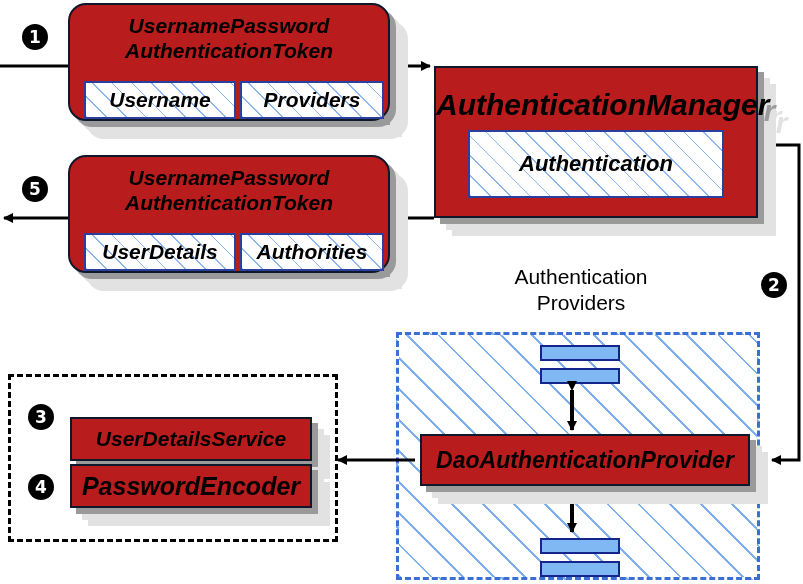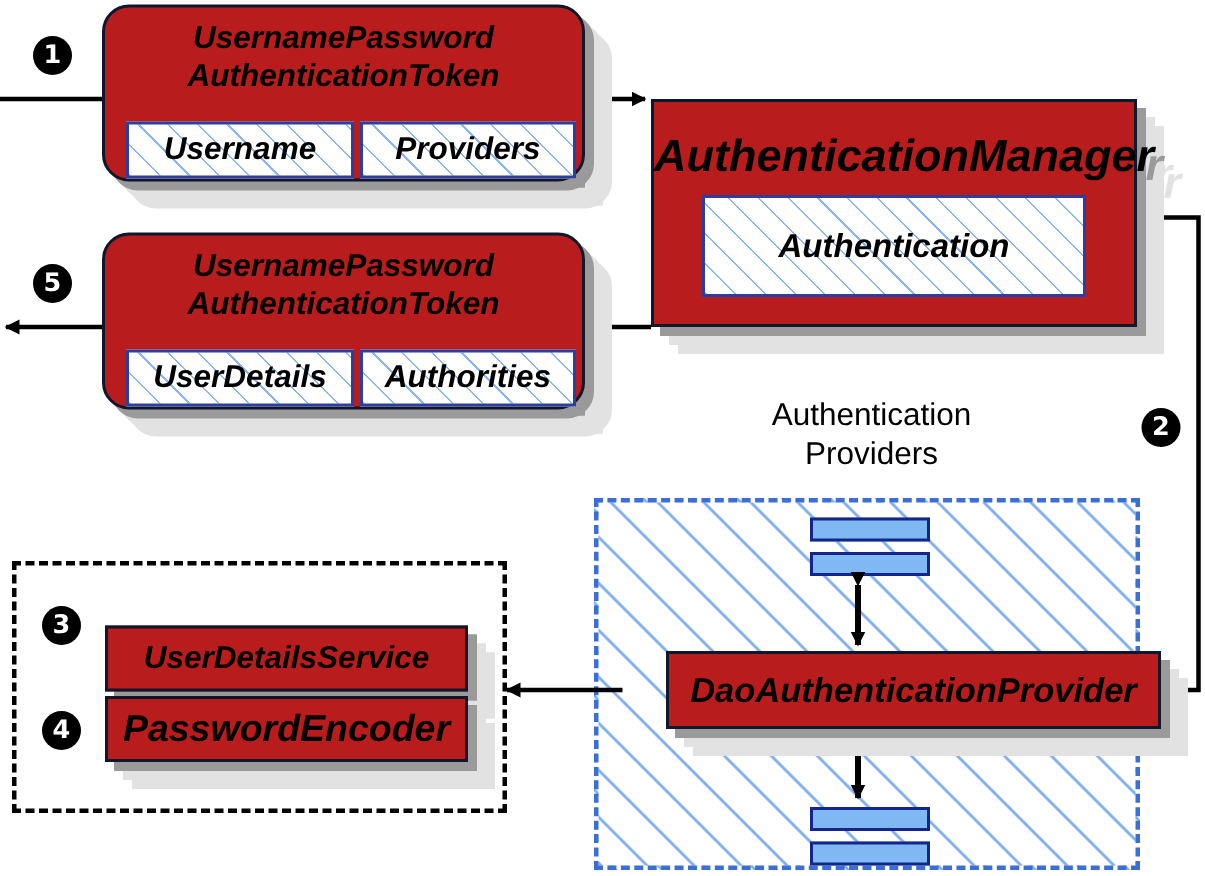--- a/index.html
+++ b/index.html
@@ -85,21 +85,21 @@
     <span>Authentication</span><br>
     <span>Providers</span>
   </div>
 
   <div class="bar" style="left:540px;top:345px;width:80px;height:16px;z-index:4;"></div>
   <div class="bar" style="left:540px;top:368px;width:80px;height:16px;z-index:4;"></div>
 
   <div class="bar" style="left:540px;top:538px;width:80px;height:16px;z-index:4;"></div>
   <div class="bar" style="left:540px;top:561px;width:80px;height:16px;z-index:4;"></div>
 
-  <div class="node blue-fill shadow2 z3" style="left:444px;top:434px;width:330px;height:52px;font-size:23px;">
+  <div class="node blue-fill shadow2 z3" style="left:420px;top:434px;width:330px;height:52px;font-size:23px;">
     <span>DaoAuthenticationProvider</span>
   </div>
 
   <div class="node blue-fill shadow2 z2" style="left:434px;top:66px;width:324px;height:152px;display:block;">
     <div style="position:absolute;left:0;right:0;top:20px;font-size:30px;">AuthenticationManager</div>
     <div class="hatch-white" style="position:absolute;left:32px;top:62px;width:256px;height:68px;
                 border:2px solid #2b3f9e;box-sizing:border-box;display:flex;
                 align-items:center;justify-content:center;font-size:22px;font-weight:bold;">
       <span>Authentication</span>
     </div>

